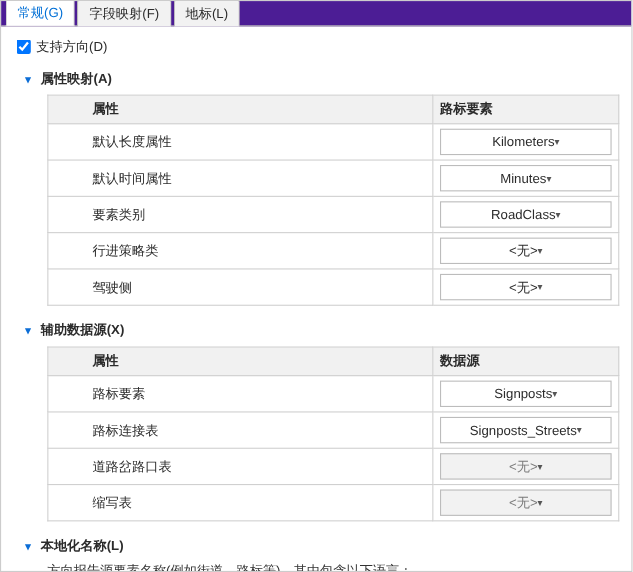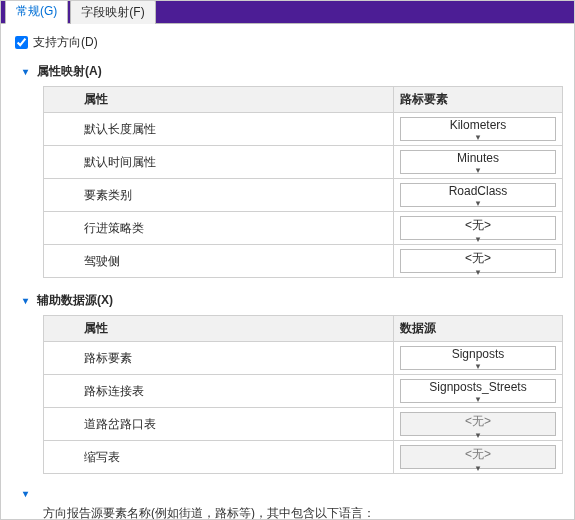--- a/index.html
+++ b/index.html
@@ -88,42 +88,42 @@
     width: 100%;
     height: 24px;
     border: 1px solid #bcbcbc;
     background: #fff;
     padding: 0 4px;
     font-family: inherit;
     font-size: 12px;
     color: #2b2b2b;
     display: flex;
     align-items: center;
-    justify-content: space-between;
-    flex-direction: column;
+    justify-content: center;
   }
   .value-input.disabled {
     background: #f2f2f2;
     color: #7a7a7a;
   }
   .value-input .caret {
     font-size: 9px;
     color: #555;
   }
   .helper-text {
     margin: 4px 0 10px 30px;
     color: #333;
   }
 </style>
 </head>
 <body>
 
 <div class="tabs">
   <div class="tab active">常规(G)</div>
   <div class="tab">字段映射(F)</div>
+  <div class="tab">地标(L)</div>
 </div>
 
 <div class="content">
 
   <div class="chk-row">
     <input type="checkbox" checked="" style="">
     <span>支持方向(D)</span>
   </div>
 
   <div class="section-header">
@@ -234,17 +234,18 @@
               <span>&lt;无&gt;</span>
               <span class="caret">▾</span>
             </div>
           </td>
         </tr>
       </tbody>
   </table>
 
   <div class="section-header">
     <span class="arrow">▾</span>
+    <span>本地化名称(L)</span>
   </div>
 
   <div class="helper-text">方向报告源要素名称(例如街道，路标等)，其中包含以下语言：</div>
 
 </div>
 
 </body></html>

